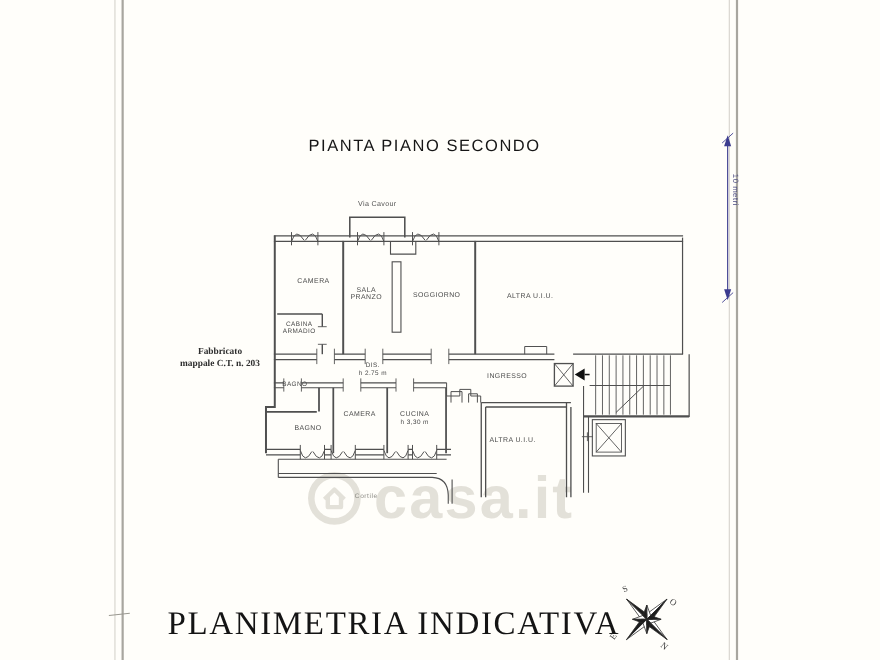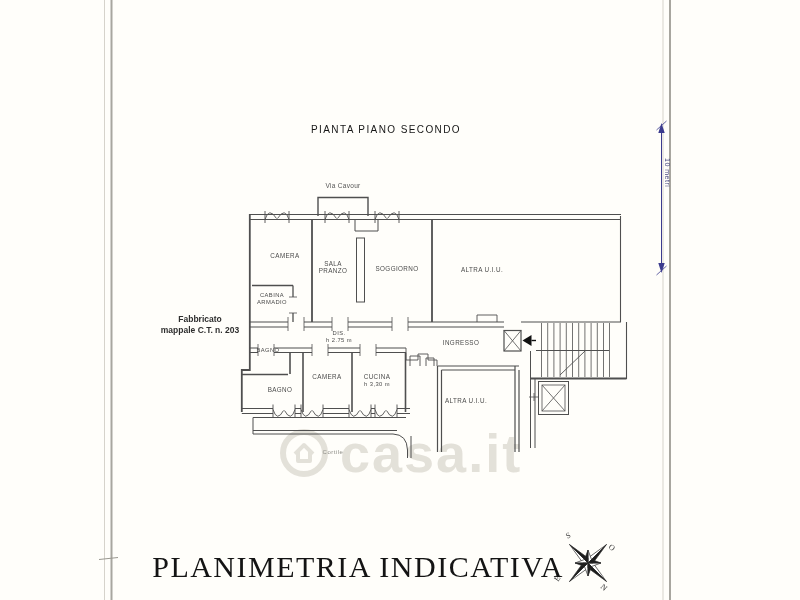--- a/index.html
+++ b/index.html
@@ -17,28 +17,28 @@
     color:#4b4b4b;
     white-space:nowrap;
     letter-spacing:.4px;
     font-size:6.3px;
     line-height:1;
   }
   .lbl.small{font-size:5.8px;}
   .main-title{
     position:absolute;left:386px;top:124px;
     transform:translateX(-50%);
-    font-size:10px;letter-spacing:1.4px;color:#161616;
+    font-size:15px;letter-spacing:1.4px;color:#161616;
   }
   .street{position:absolute;left:343px;top:182px;transform:translateX(-50%);
     font-size:6.5px;color:#555;letter-spacing:.3px;}
   .building-note{
     position:absolute;left:200px;top:314px;width:160px;
     transform:translateX(-50%);
-    text-align:center;font-size:8.5px;font-weight:700;color:#2e2e2e;line-height:1.35;
+    text-align:center;font-size:8.5px;font-weight:700;color:#2e2e2e;line-height:1.35;font-family:Liberation Serif, serif;
   }
   .courtyard{position:absolute;left:333px;top:449px;transform:translateX(-50%);
     font-size:6px;color:#8d8c86;letter-spacing:.5px;}
   .scale-label{
     position:absolute;left:664px;top:158px;
     writing-mode:vertical-rl;
     font-size:7px;color:#4c4c82;letter-spacing:.5px;
   }
   .footer-title{
     position:absolute;left:358px;top:550px;

